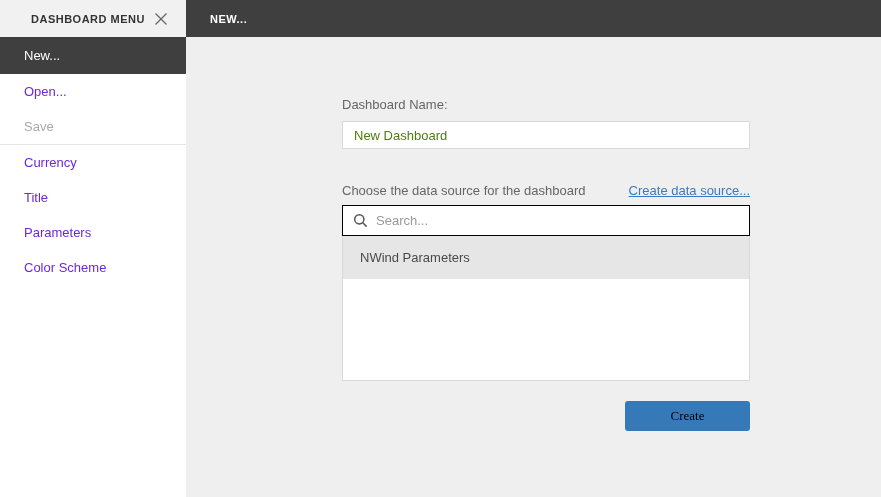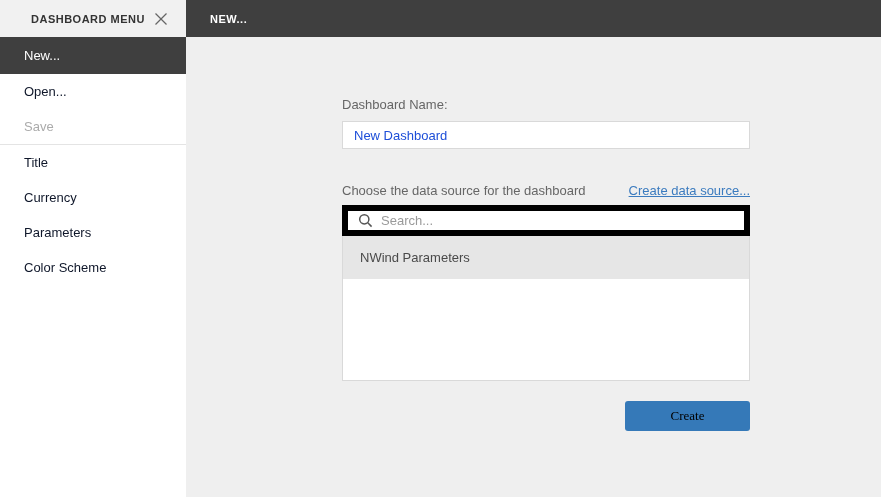--- a/index.html
+++ b/index.html
@@ -34,21 +34,21 @@
   .close-btn {
     width: 22px; height: 22px;
     display: flex; align-items: center; justify-content: center;
     cursor: pointer;
   }
   .menu-item {
     height: 35px;
     line-height: 35px;
     padding-left: 24px;
     font-size: 13px;
-    color: #0f172a;
+    color: #6d28d9;
     cursor: pointer;
     white-space: nowrap;
   }
   .menu-item.active {
     height: 37px; line-height: 37px;
     background: #3f3f3f;
     color: #ffffff;
   }
   .menu-item.disabled {
     color: #ababab;
@@ -89,40 +89,40 @@
     color: #666666;
     margin-bottom: 9px;
   }
   .text-input {
     width: 100%; height: 28px;
     border: 1px solid #d9d9d9;
     background: #ffffff;
     padding: 0 11px;
     font-family: "Liberation Sans", sans-serif;
     font-size: 13px;
-    color: #1d4ed8;
+    color: #4d7c0f;
     outline: none;
   }
   .choose-row {
     margin-top: 34px;
     display: flex;
     justify-content: space-between;
     align-items: baseline;
   }
   .link {
     font-size: 13px;
     color: #3b7bbf;
     text-decoration: underline;
     cursor: pointer;
   }
   .search-box {
     margin-top: 7px;
     height: 31px;
     background: #ffffff;
-    border: 6px solid #000000;
+    border: 1px solid #000000;
     display: flex; align-items: center;
     padding: 0 10px;
   }
   .search-box svg { flex: 0 0 auto; margin-right: 8px; }
   .search-input {
     flex: 1;
     border: none; outline: none;
     font-family: "Liberation Sans", sans-serif;
     font-size: 13px;
     color: #444444;
@@ -171,22 +171,22 @@
       <svg width="16" height="16" viewBox="0 0 16 16">
         <line x1="2.5" y1="2.5" x2="13.5" y2="13.5" stroke="#666666" stroke-width="1.3"></line>
         <line x1="13.5" y1="2.5" x2="2.5" y2="13.5" stroke="#666666" stroke-width="1.3"></line>
       </svg>
     </span>
   </div>
   <div class="menu-item active">New...</div>
   <div class="menu-item">Open...</div>
   <div class="menu-item disabled">Save</div>
   <div class="menu-divider"></div>
+  <div class="menu-item">Currency</div>
   <div class="menu-item">Title</div>
-  <div class="menu-item">Currency</div>
   <div class="menu-item">Parameters</div>
   <div class="menu-item">Color Scheme</div>
 </div>
 
 <div class="topbar">
   <span class="topbar-title">NEW...</span>
 </div>
 
 <div class="main">
   <div class="content">

